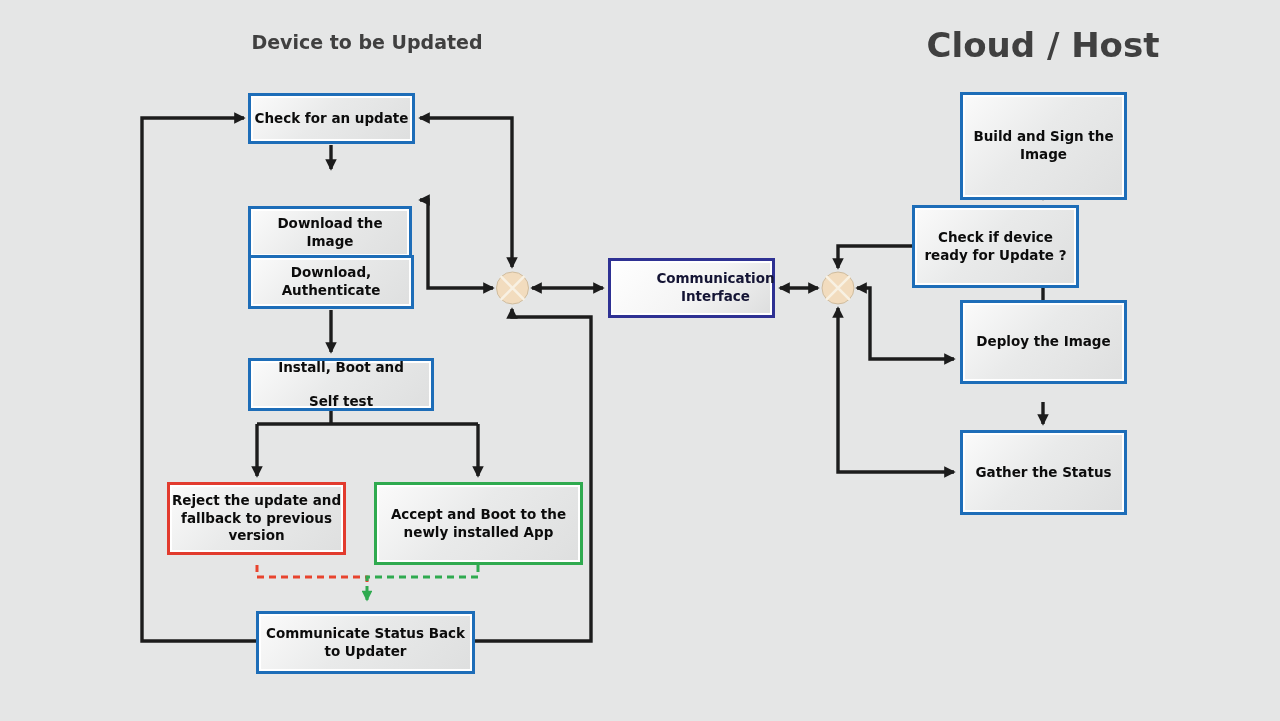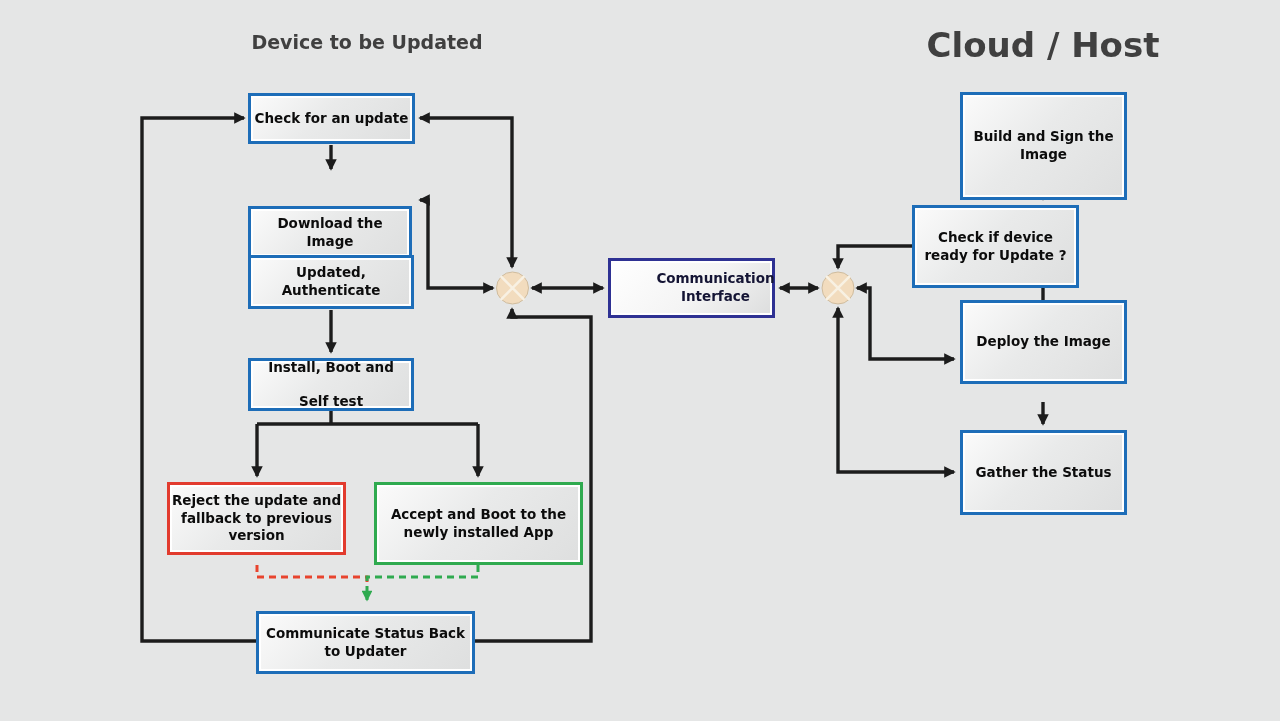--- a/index.html
+++ b/index.html
@@ -25,21 +25,21 @@
   .blue  {border:3px solid var(--process_border_blue,#1d6db8);}
   .red   {border:3px solid var(--reject_border_red,#e23b2e);}
   .green {border:3px solid var(--accept_border_green,#2faa4f);}
   .navy  {border:3px solid var(--interface_border_navy,#2e3193);
           background:linear-gradient(135deg,#ffffff 0%,#f4f4f4 55%,#dcdddd 100%);
           color:#141434;padding-left:48px;}
   
   #box-check-update      {left:248px;top:93px; width:167px;height:51px;}
   #box-download-image    {left:248px;top:174px;width:164px;height:53px;margin-top:32px;}
   #box-validate          {left:248px;top:255px;width:166px;height:54px;}
-  #box-install           {left:248px;top:358px;width:166px;height:53px;gap:16px;}
+  #box-install           {left:248px;top:358px;width:186px;height:53px;gap:16px;}
   #box-reject            {left:167px;top:482px;width:179px;height:73px;}
   #box-accept            {left:374px;top:482px;width:209px;height:83px;}
   #box-communicate       {left:256px;top:611px;width:219px;height:63px;}
   #box-comm-interface    {left:608px;top:258px;width:167px;height:60px;}
   #box-build-sign        {left:960px;top:92px; width:167px;height:108px;}
   #box-check-device      {left:912px;top:205px;width:167px;height:83px;}
   #box-deploy            {left:960px;top:300px;width:167px;height:84px;}
   #box-gather            {left:960px;top:430px;width:167px;height:85px;}
   svg#wires{position:absolute;left:0;top:0;z-index:1;}
   .wire{fill:none;stroke:var(--connector_black,#1c1c1c);stroke-width:3.4;}
@@ -110,21 +110,21 @@
   <div id="box-check-update" class="node blue">
     <span>Check for an update</span>
   </div>
 
   <div id="box-download-image" class="node blue">
     <span>Download the</span>
     <span>Image</span>
   </div>
 
   <div id="box-validate" class="node blue">
-    <span>Updated,</span>
+    <span>Download,</span>
     <span>Authenticate</span>
   </div>
 
   <div id="box-install" class="node blue">
     <span>Install, Boot and</span>
     <span>Self test</span>
   </div>
 
   <div id="box-reject" class="node red">
     <span>Reject the update and</span>

